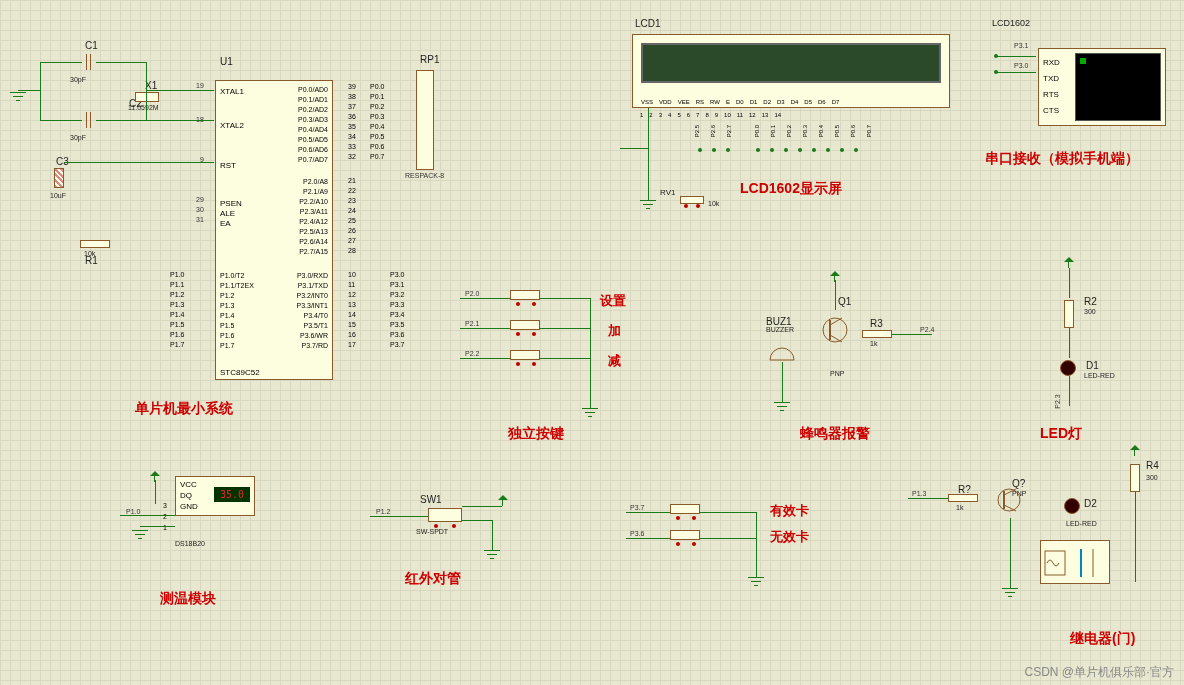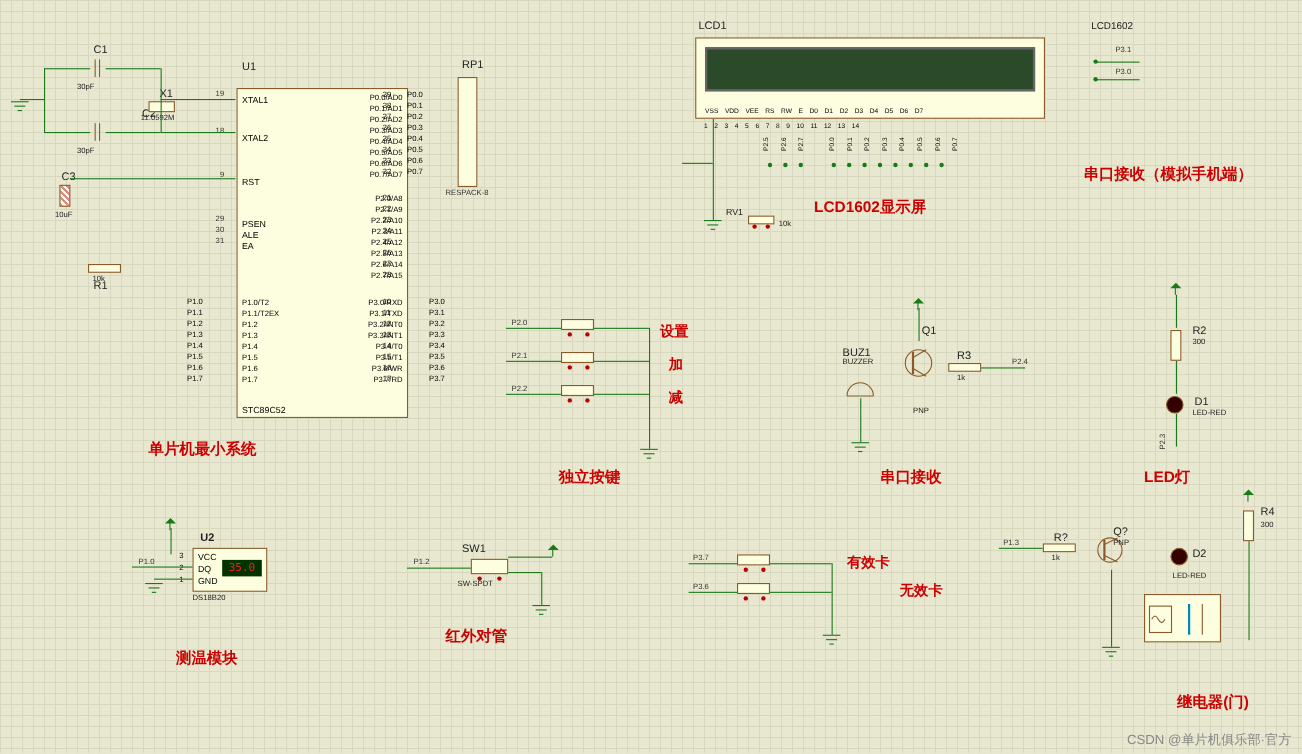--- a/index.html
+++ b/index.html
@@ -77,21 +77,21 @@
   .pinlabel { position:absolute; font-size:7px; color:#333; }
   .watermark { position:absolute; right:10px; bottom:4px; color:#888; font-size:12px; }
 </style>
 </head>
 <body>
 <div class="grid-bg"></div>
 
 <div class="canvas">
 
   <div class="ref" style="left:220px; top:56px;">U1</div>
-  <div class="block" style="left:215px; top:80px; width:156px; height:300px;">
+  <div class="block" style="left:215px; top:80px; width:118px; height:300px;">
 
     <div style="position:absolute; left:4px; top:6px; font-size:8px;">XTAL1</div>
     <div style="position:absolute; left:4px; top:40px; font-size:8px;">XTAL2</div>
     <div style="position:absolute; left:4px; top:80px; font-size:8px;">RST</div>
     <div style="position:absolute; left:4px; top:118px; font-size:8px;">PSEN</div>
     <div style="position:absolute; left:4px; top:128px; font-size:8px;">ALE</div>
     <div style="position:absolute; left:4px; top:138px; font-size:8px;">EA</div>
 
     <div style="position:absolute; left:4px; top:190px; font-size:7px; line-height:10px;">
       <div>P1.0/T2</div>
@@ -314,20 +314,31 @@
     </div>
   <div class="wire wire-v" style="left:648px; top:148px; height:52px;"></div>
 
   <div class="ref" style="left:660px; top:188px; font-size:8px;">RV1</div>
   <div class="res" style="left:680px; top:196px; width:24px; height:8px;"></div>
   <div class="node" style="left:686px; top:206px;"></div>
   <div class="node" style="left:698px; top:206px;"></div>
   <div class="val tiny" style="left:708px; top:200px;">10k</div>
   <div class="title-cn" style="left:740px; top:180px;">LCD1602显示屏</div>
 
+  <div class="block" style="left:1038px; top:48px; width:128px; height:78px;">
+    <div class="term-screen" style="left:36px; top:4px; width:86px; height:68px;">
+      <div style="width:6px;height:6px;background:#0a0;margin:4px;"></div>
+    </div>
+    <div style="position:absolute; left:4px; top:6px; font-size:8px; line-height:16px;">
+      <div>RXD</div>
+      <div>TXD</div>
+      <div>RTS</div>
+      <div>CTS</div>
+    </div>
+  </div>
   <div class="pinlabel" style="left:1014px; top:42px;">P3.1</div>
   <div class="pinlabel" style="left:1014px; top:62px;">P3.0</div>
   <div class="wire wire-h" style="left:996px; top:56px; width:40px;"></div>
   <div class="wire wire-h" style="left:996px; top:72px; width:40px;"></div>
   <div class="node-g" style="left:996px; top:56px;"></div>
   <div class="node-g" style="left:996px; top:72px;"></div>
   <div class="title-cn" style="left:985px; top:150px;">串口接收（模拟手机端）</div>
 
   <div class="pinlabel" style="left:465px; top:290px;">P2.0</div>
   <div class="pinlabel" style="left:465px; top:320px;">P2.1</div>
@@ -375,37 +386,37 @@
   <div class="wire wire-h" style="left:892px; top:334px; width:40px;"></div>
   <div class="pinlabel" style="left:920px; top:326px;">P2.4</div>
   <div class="wire wire-v" style="left:782px; top:362px; height:40px;"></div>
   <div class="ground" style="left:774px; top:402px;">
       <div class="g1"></div>
       <div class="g2"></div>
       <div class="g3"></div>
     </div>
   <div class="wire wire-v" style="left:835px; top:280px; height:30px;"></div>
   <div class="pwr" style="left:830px; top:272px;"></div>
-  <div class="title-cn" style="left:800px; top:425px;">串口接收</div>
+  <div class="title-cn" style="left:800px; top:425px;">蜂鸣器报警</div>
 
   <div class="pwr" style="left:1064px; top:258px;"></div>
   <div class="wire wire-v" style="left:1069px; top:268px; height:30px;"></div>
   <div class="ref" style="left:1084px; top:296px;">R2</div>
   <div class="res" style="left:1064px; top:300px; width:10px; height:28px;"></div>
   <div class="val tiny" style="left:1084px; top:308px;">300</div>
   <div class="wire wire-v" style="left:1069px; top:328px; height:30px;"></div>
   <div class="ref" style="left:1086px; top:360px;">D1</div>
   <div class="led-sym" style="left:1060px; top:360px;"></div>
   <div class="val tiny" style="left:1084px; top:372px;">LED-RED</div>
   <div class="wire wire-v" style="left:1069px; top:376px; height:30px;"></div>
   <div class="pinlabel" style="left:1050px; top:398px; transform:rotate(-90deg);">P2.3</div>
   <div class="title-cn" style="left:1040px; top:425px;">LED灯</div>
 
   <div class="ref" style="left:182px; top:484px;font-weight:bold;">U2</div>
-  <div class="block" style="left:175px; top:498px; width:68px; height:40px;">
+  <div class="block" style="left:175px; top:476px; width:80px; height:40px;">
     <div style="position:absolute; left:4px; top:2px; font-size:8px; line-height:11px;">
       <div>VCC</div>
         <div>DQ</div>
         <div>GND</div>
     </div>
     <div style="position:absolute; right:4px; top:10px; background:#030; color:#e22; padding:2px 6px; font-family:monospace; font-size:10px;">35.0</div>
   </div>
   <div style="position:absolute; left:163px; top:500px; font-size:7px; line-height:11px; text-align:right;">
     <div>3</div>
       <div>2</div>
@@ -452,21 +463,21 @@
     <div class="node" style="left:694px; top:518px;"></div>
   <div class="node" style="left:678px; top:544px;"></div>
     <div class="node" style="left:694px; top:544px;"></div>
   <div class="wire wire-v" style="left:756px; top:512px; height:65px;"></div>
   <div class="ground" style="left:748px; top:577px;">
       <div class="g1"></div>
       <div class="g2"></div>
       <div class="g3"></div>
     </div>
   <div class="title-cn" style="left:770px; top:502px; font-size:13px;">有效卡</div>
-  <div class="title-cn" style="left:770px; top:528px; font-size:13px;margin-left:48px;">无效卡</div>
+  <div class="title-cn" style="left:770px; top:528px; font-size:13px;">无效卡</div>
 
   <div class="pinlabel" style="left:912px; top:490px;">P1.3</div>
   <div class="wire wire-h" style="left:908px; top:498px; width:40px;"></div>
   <div class="ref" style="left:958px; top:484px;">R?</div>
   <div class="res" style="left:948px; top:494px; width:30px; height:8px;"></div>
   <div class="val tiny" style="left:956px; top:504px;">1k</div>
   <div class="ref" style="left:1012px; top:478px;">Q?</div>
   <svg style="position:absolute; left:994px; top:482px;" width="30" height="36">
     <circle cx="15" cy="18" r="11" fill="none" stroke="#8a5a2a"></circle>
     <line x1="10" y1="9" x2="10" y2="27" stroke="#8a5a2a" stroke-width="2"></line>

